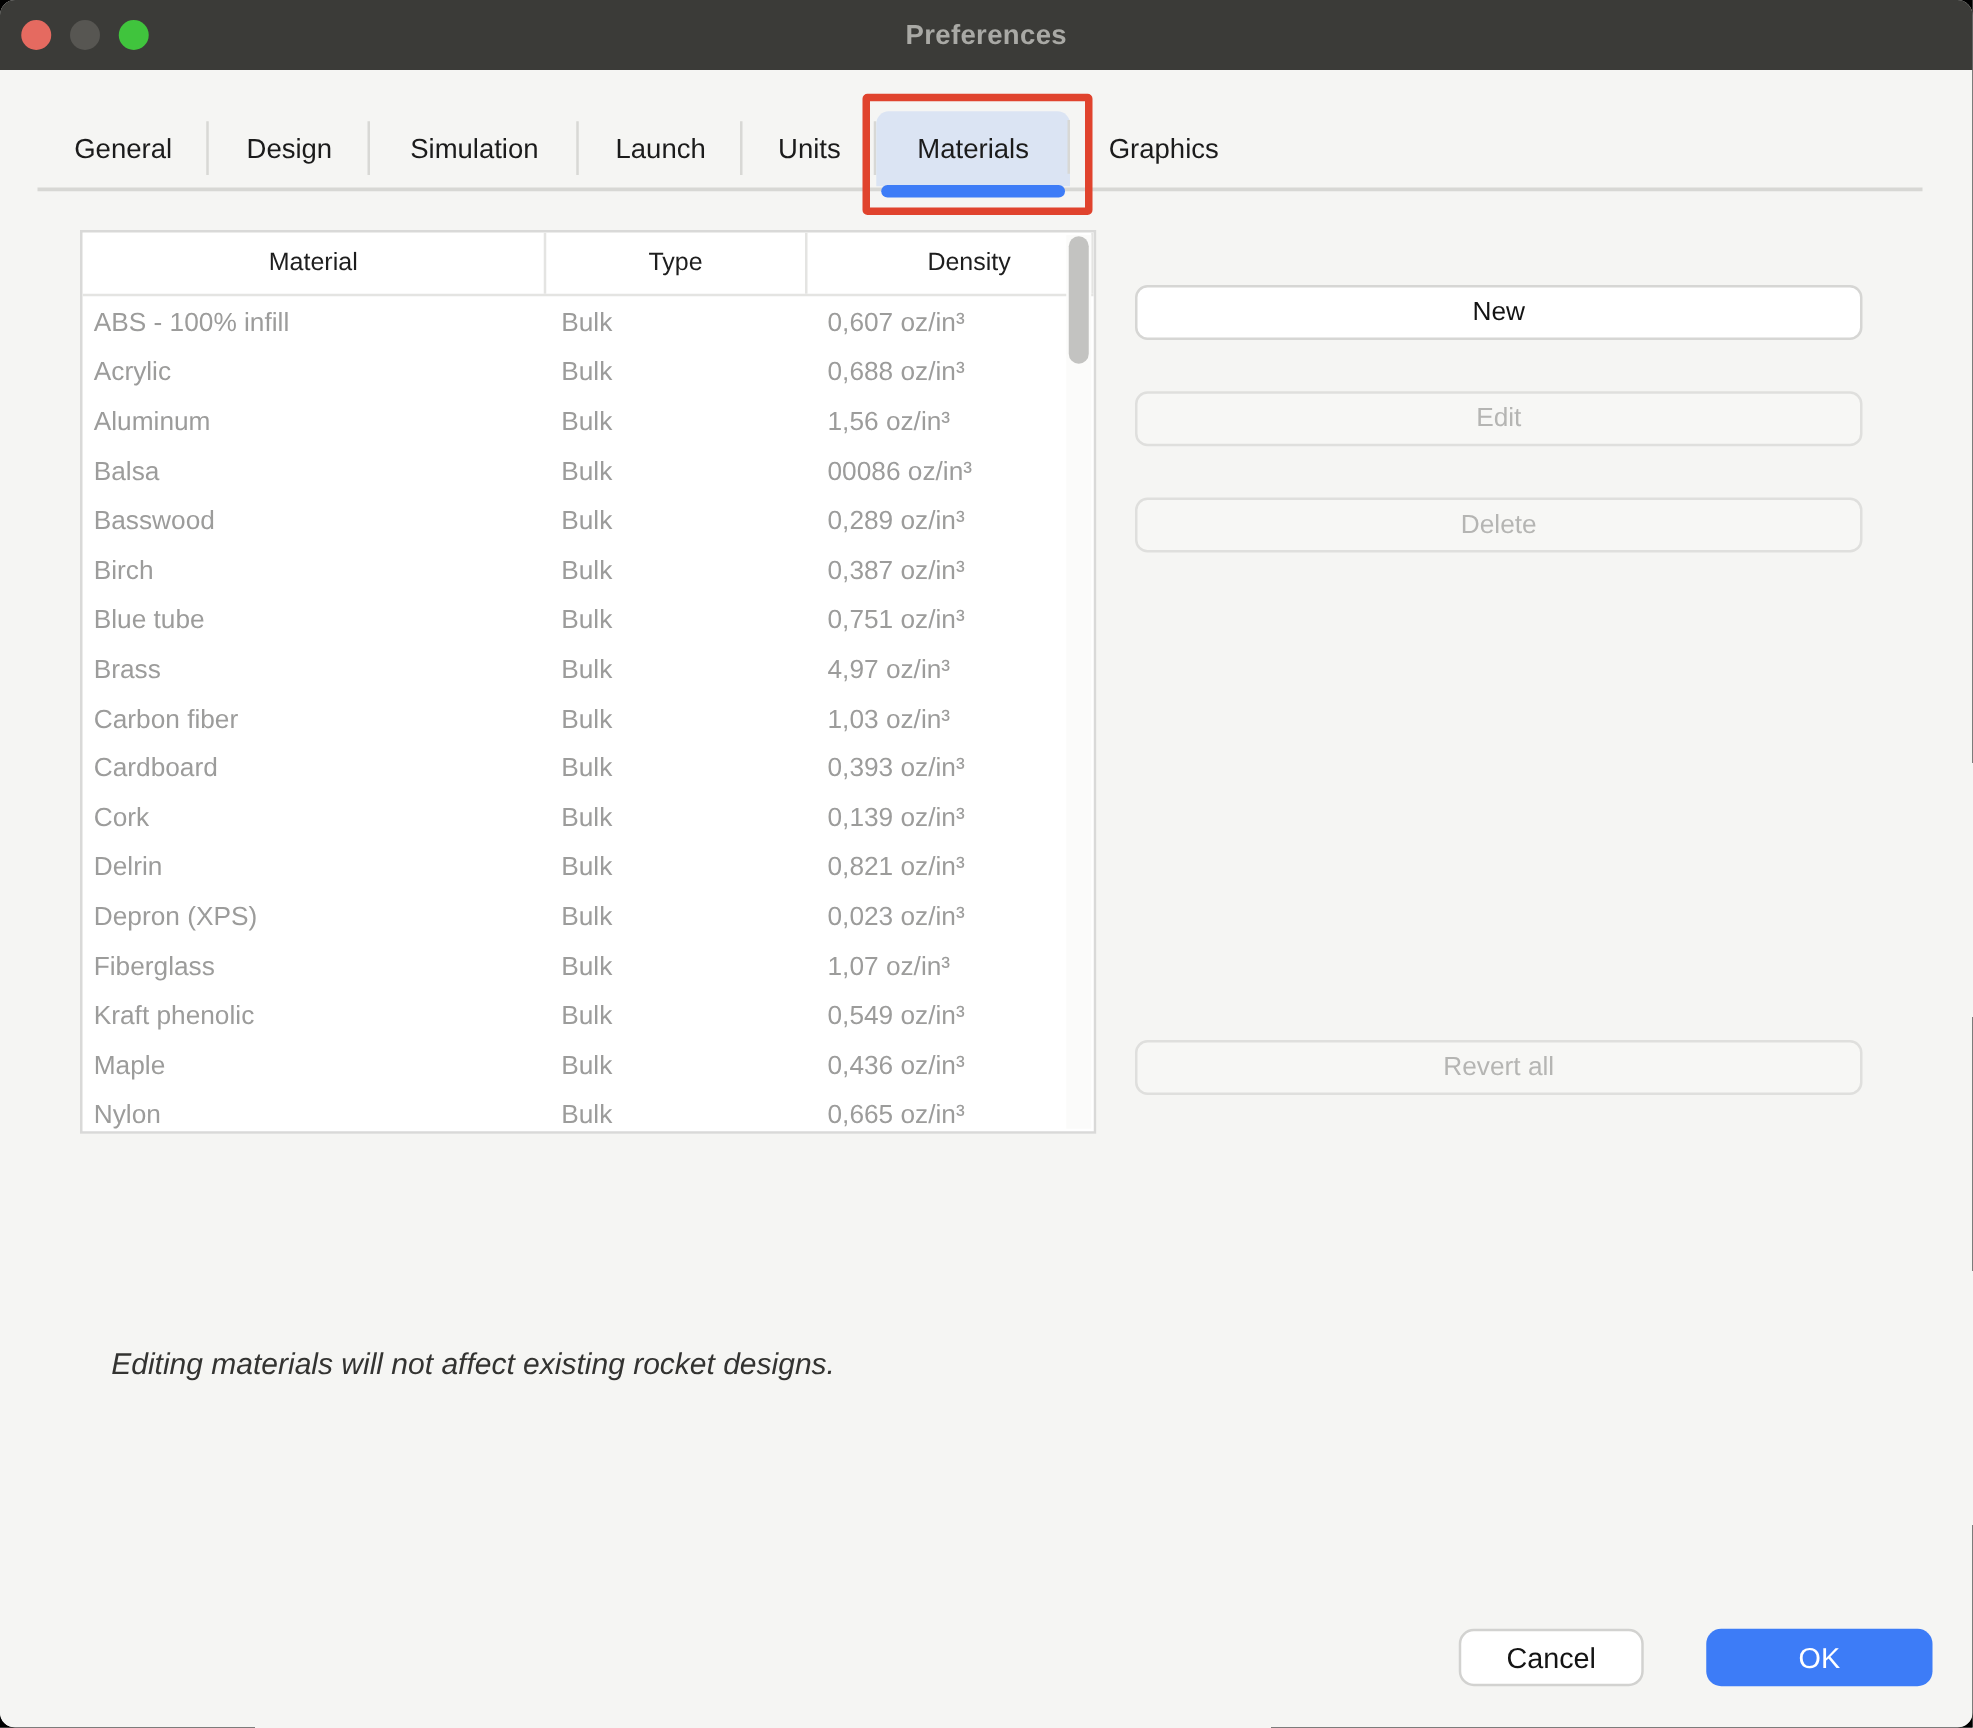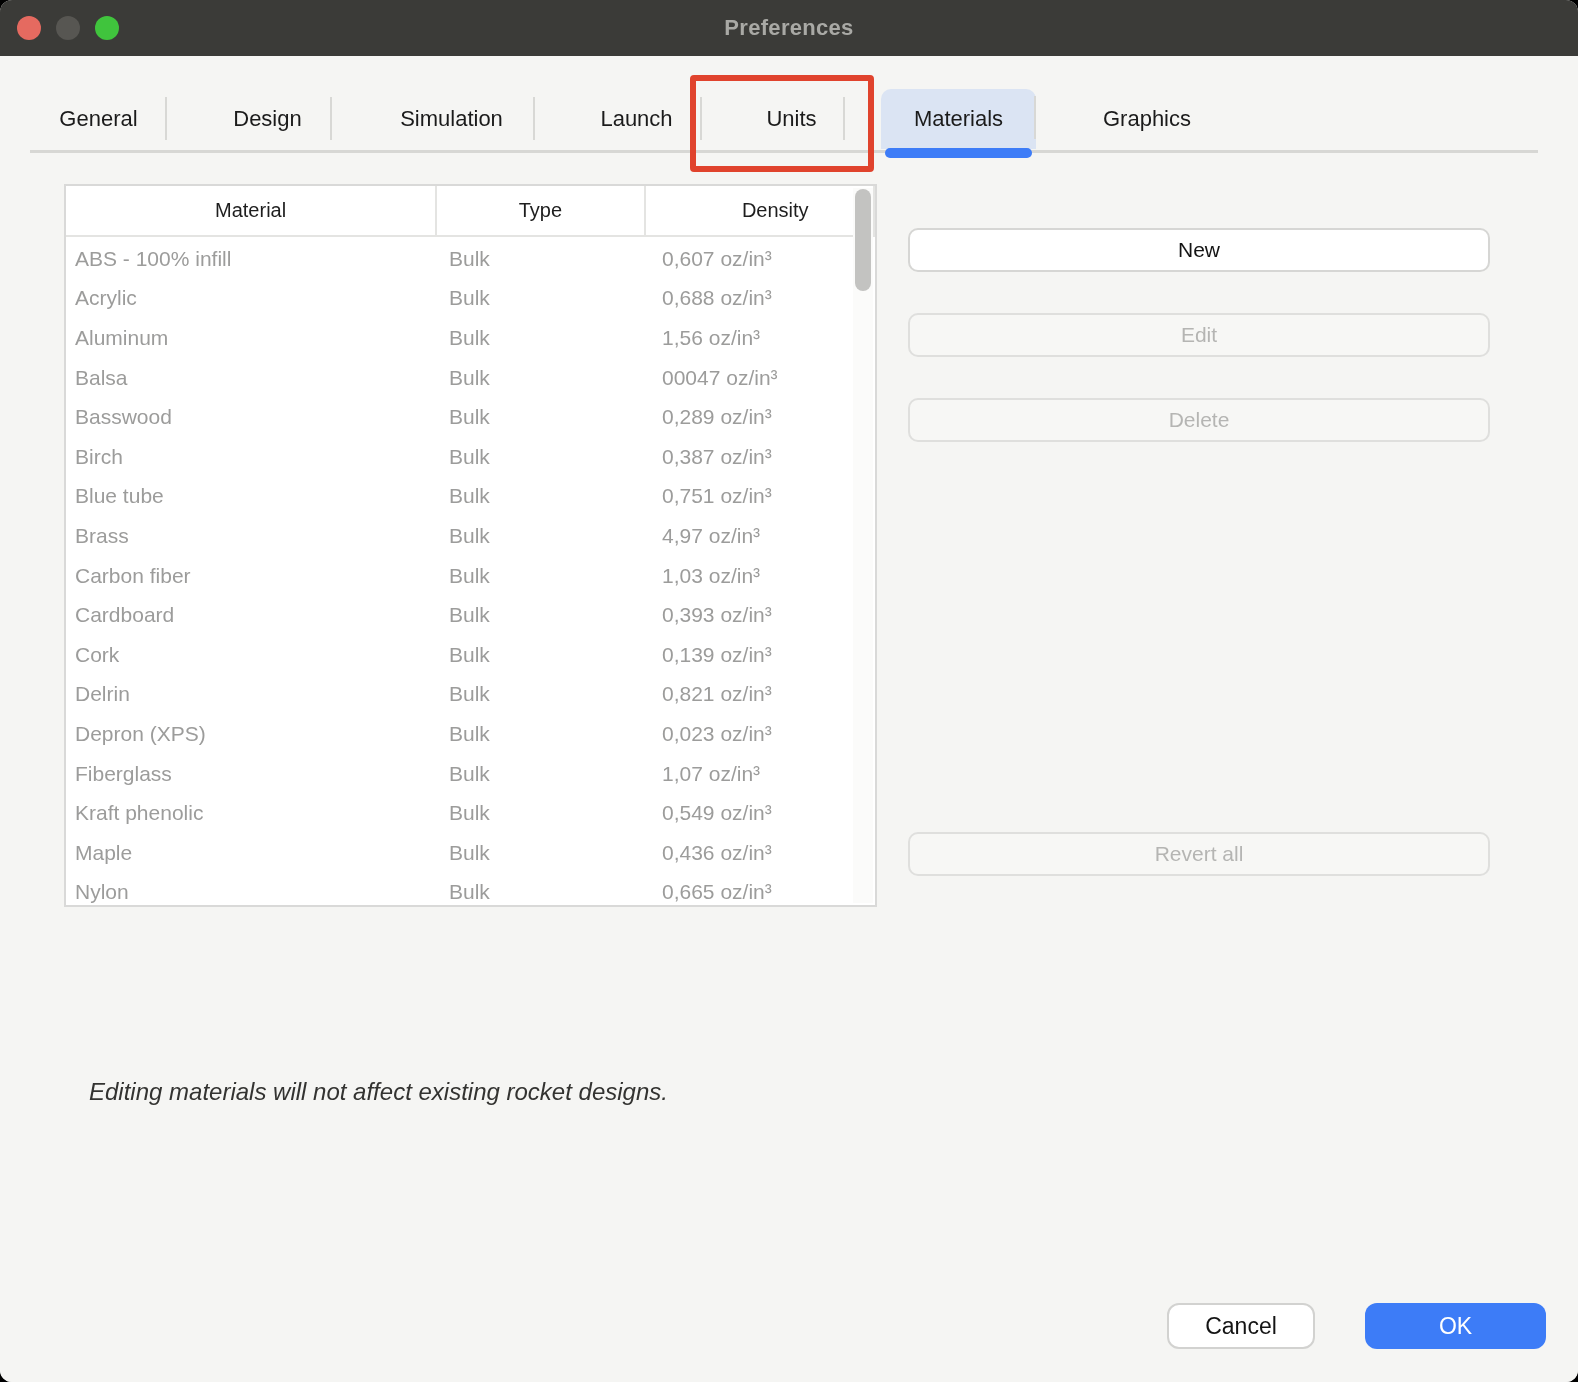--- a/index.html
+++ b/index.html
@@ -22,21 +22,21 @@
   }
   .titlebar .title{font-size:22px;font-weight:bold;color:#a9a9a5;letter-spacing:.3px;}
   .lights{position:absolute;left:17px;top:0;height:100%;display:flex;align-items:center;gap:15px;}
   .light{width:24px;height:24px;border-radius:50%;border:none;}
   .light.red{background:#e56a60;}
   .light.gray{background:#575652;}
   .light.green{background:#40c43d;}
   
   .content{position:absolute;top:56px;left:0;right:0;bottom:0;background:#f5f5f3;}
   
-  .tabbar{position:absolute;top:34px;left:30px;height:58px;display:flex;align-items:center;z-index:2;gap:36px;}
+  .tabbar{position:absolute;top:34px;left:30px;height:58px;display:flex;align-items:center;z-index:2;}
   .tab{
     position:relative;height:58px;display:flex;align-items:center;justify-content:center;
     font-size:22px;color:#1b1b1b;white-space:nowrap;
   }
   .tab:not(:last-child)::after{
     content:'';position:absolute;right:0;top:7px;height:43px;width:2px;background:#d8d8d5;
   }
   .tab.selected{
     background:var(--selected-tab-bg);
     border-radius:10px 10px 0 0;
@@ -146,21 +146,21 @@
           <div class="cell c-density">0,688 oz/in³</div>
         </div>
           <div class="trow">
           <div class="cell c-material">Aluminum</div>
           <div class="cell c-type">Bulk</div>
           <div class="cell c-density">1,56 oz/in³</div>
         </div>
           <div class="trow">
           <div class="cell c-material">Balsa</div>
           <div class="cell c-type">Bulk</div>
-          <div class="cell c-density">00047 oz/in³</div>
+          <div class="cell c-density">00086 oz/in³</div>
         </div>
           <div class="trow">
           <div class="cell c-material">Basswood</div>
           <div class="cell c-type">Bulk</div>
           <div class="cell c-density">0,289 oz/in³</div>
         </div>
           <div class="trow">
           <div class="cell c-material">Birch</div>
           <div class="cell c-type">Bulk</div>
           <div class="cell c-density">0,387 oz/in³</div>

